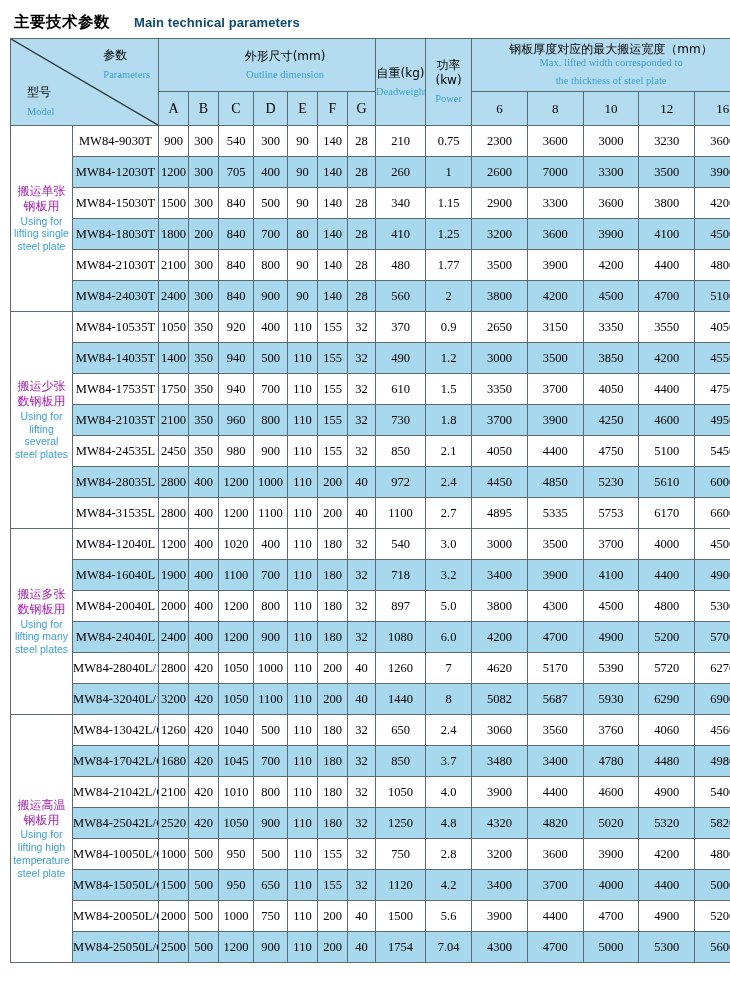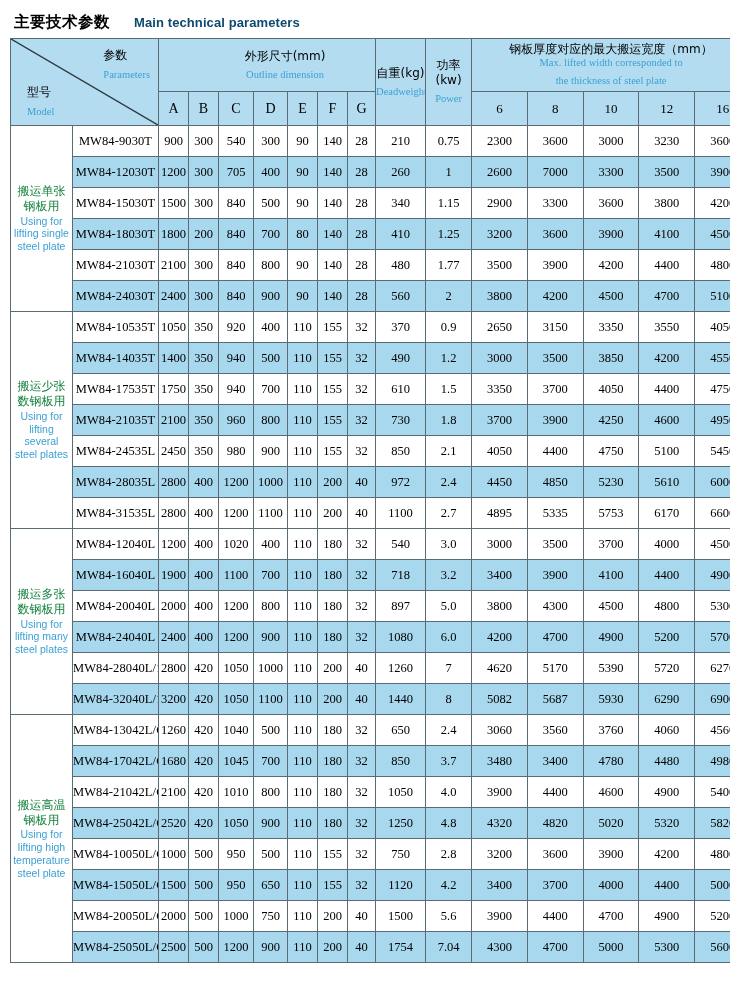--- a/index.html
+++ b/index.html
@@ -115,21 +115,21 @@
 
   
   .grp-label {
     font-size: 11.5px;
     line-height: 1.28;
     padding: 2px 1px;
   }
   .grp-label .cn {
     font-family: "DejaVu Sans", "Liberation Sans", sans-serif;
     font-size: 12px;
-    color: #15803d;
+    color: #a21caf;
     display: block;
   }
   .grp-label .en {
     font-family: Liberation Sans, sans-serif;
     font-size: 10.5px;
     color: #3aa0d4;
     display: block;
     line-height: 1.22;
   }
   .grp-fill-blue { background: #b4dcf0; }

